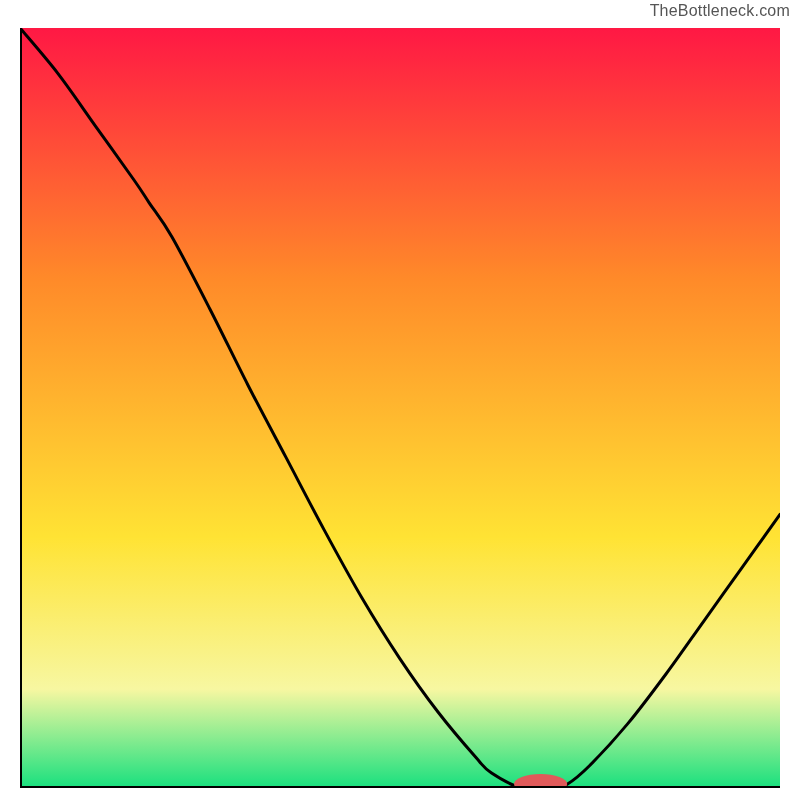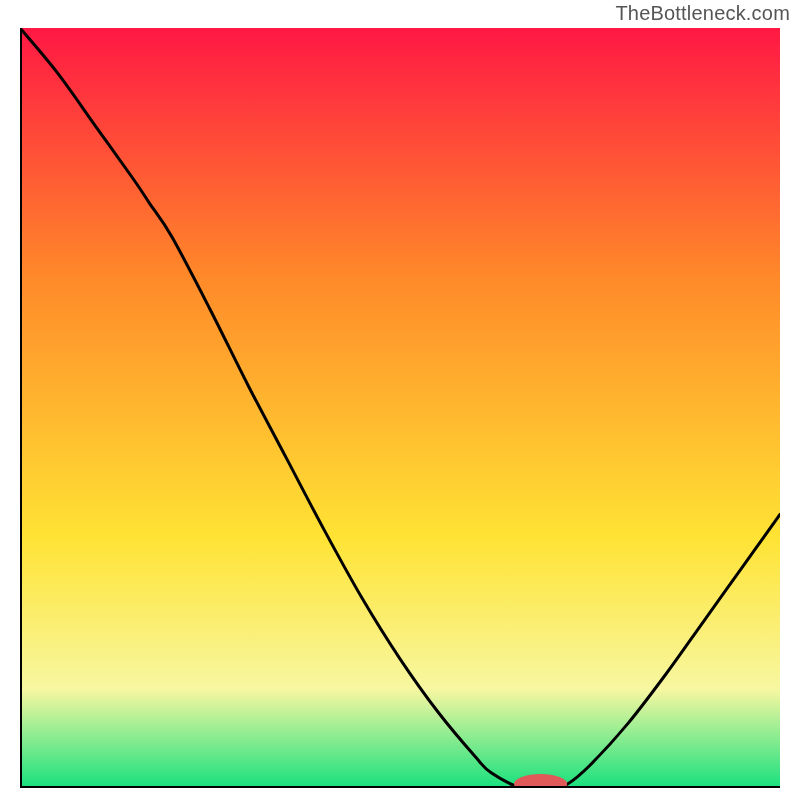--- a/index.html
+++ b/index.html
@@ -13,21 +13,21 @@
   }
   .frame {
     position: relative;
     width: 800px;
     height: 800px;
   }
   .watermark {
     position: absolute;
     top: 2px;
     right: 10px;
-    font-size: 20px;
+    font-size: 16px;
     font-weight: 500;
     color: #555555;
     letter-spacing: 0.2px;
   }
   .plot-wrap {
     position: absolute;
     left: 20px;
     top: 28px;
     width: 760px;
     height: 760px;

